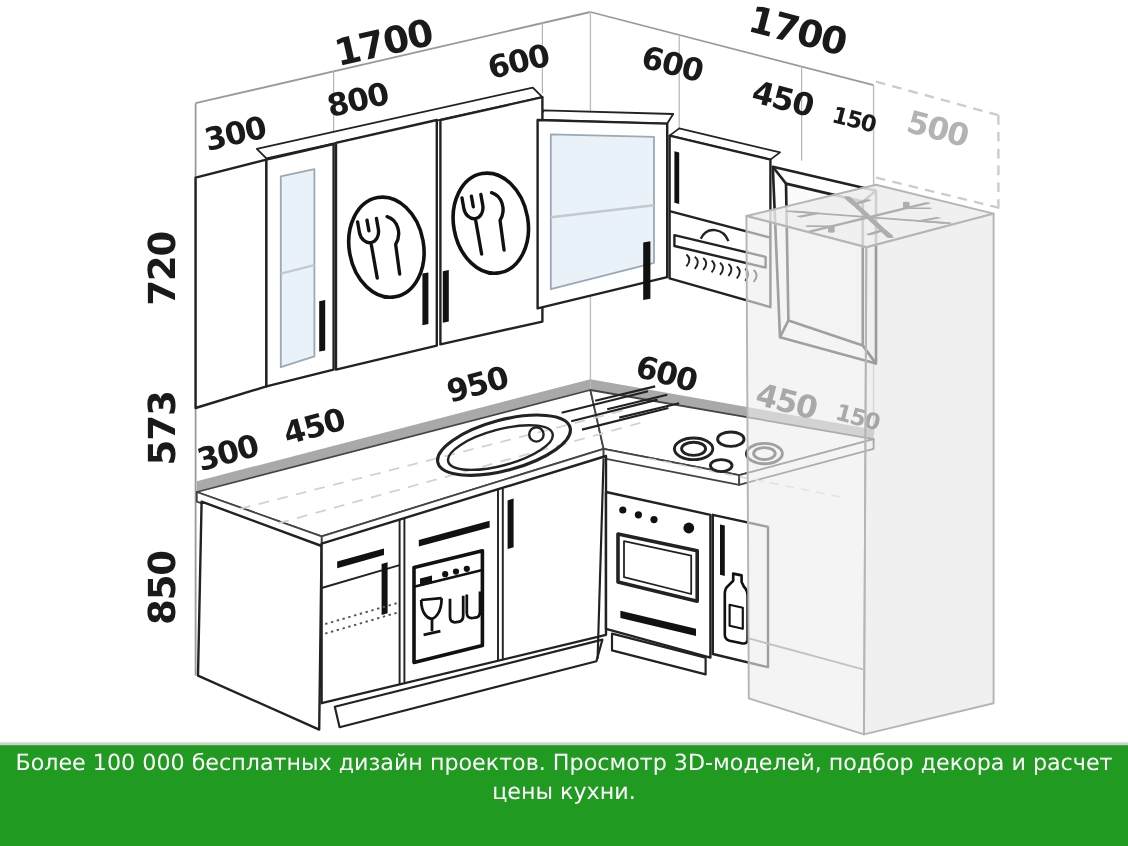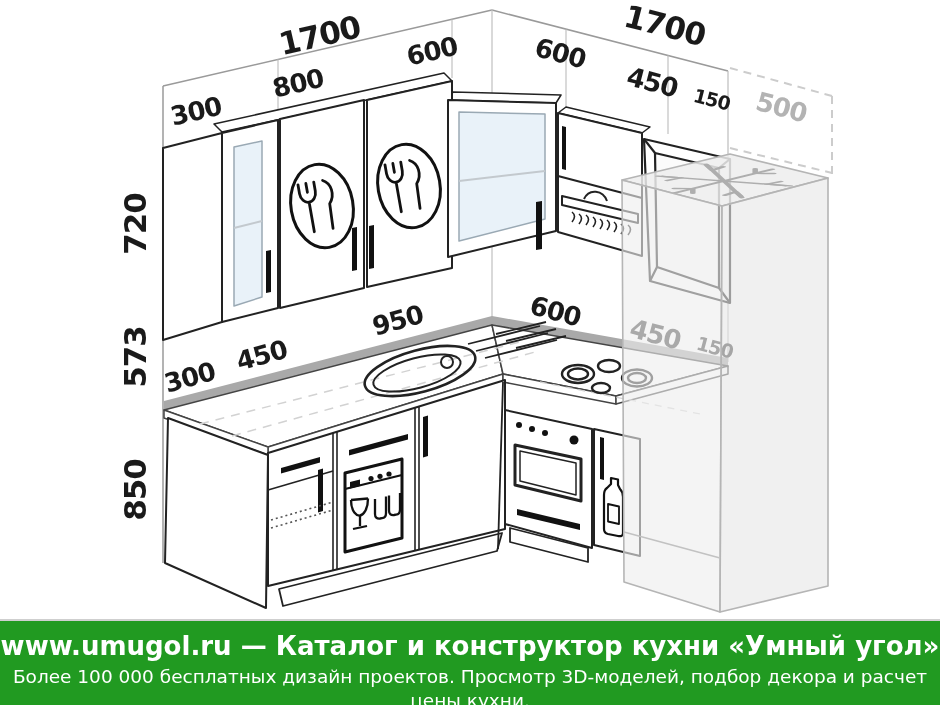--- a/index.html
+++ b/index.html
@@ -258,19 +258,14 @@
       </g>
     </g>
     <polygon points="622,180 722,206 720,612 624,582" fill="#eeeeee" fill-opacity="0.62"></polygon>
     <polygon points="722,206 828,178 828,586 720,612" fill="#e6e6e6" fill-opacity="0.62"></polygon>
     <line x1="624" y1="532" x2="720" y2="558" stroke="#c2c2c2"></line>
   </g>
 </svg>
 </div>
 
 <div id="footer">
-  <div class="line1">
-    <span>www.umugol.ru</span>
-    <span>—</span>
-    <span>Каталог и конструктор кухни «Умный угол»</span>
-  </div>
   <div class="line2">Более 100 000 бесплатных дизайн проектов. Просмотр 3D-моделей, подбор декора и расчет цены кухни.</div>
 </div>
 
 </body></html>

